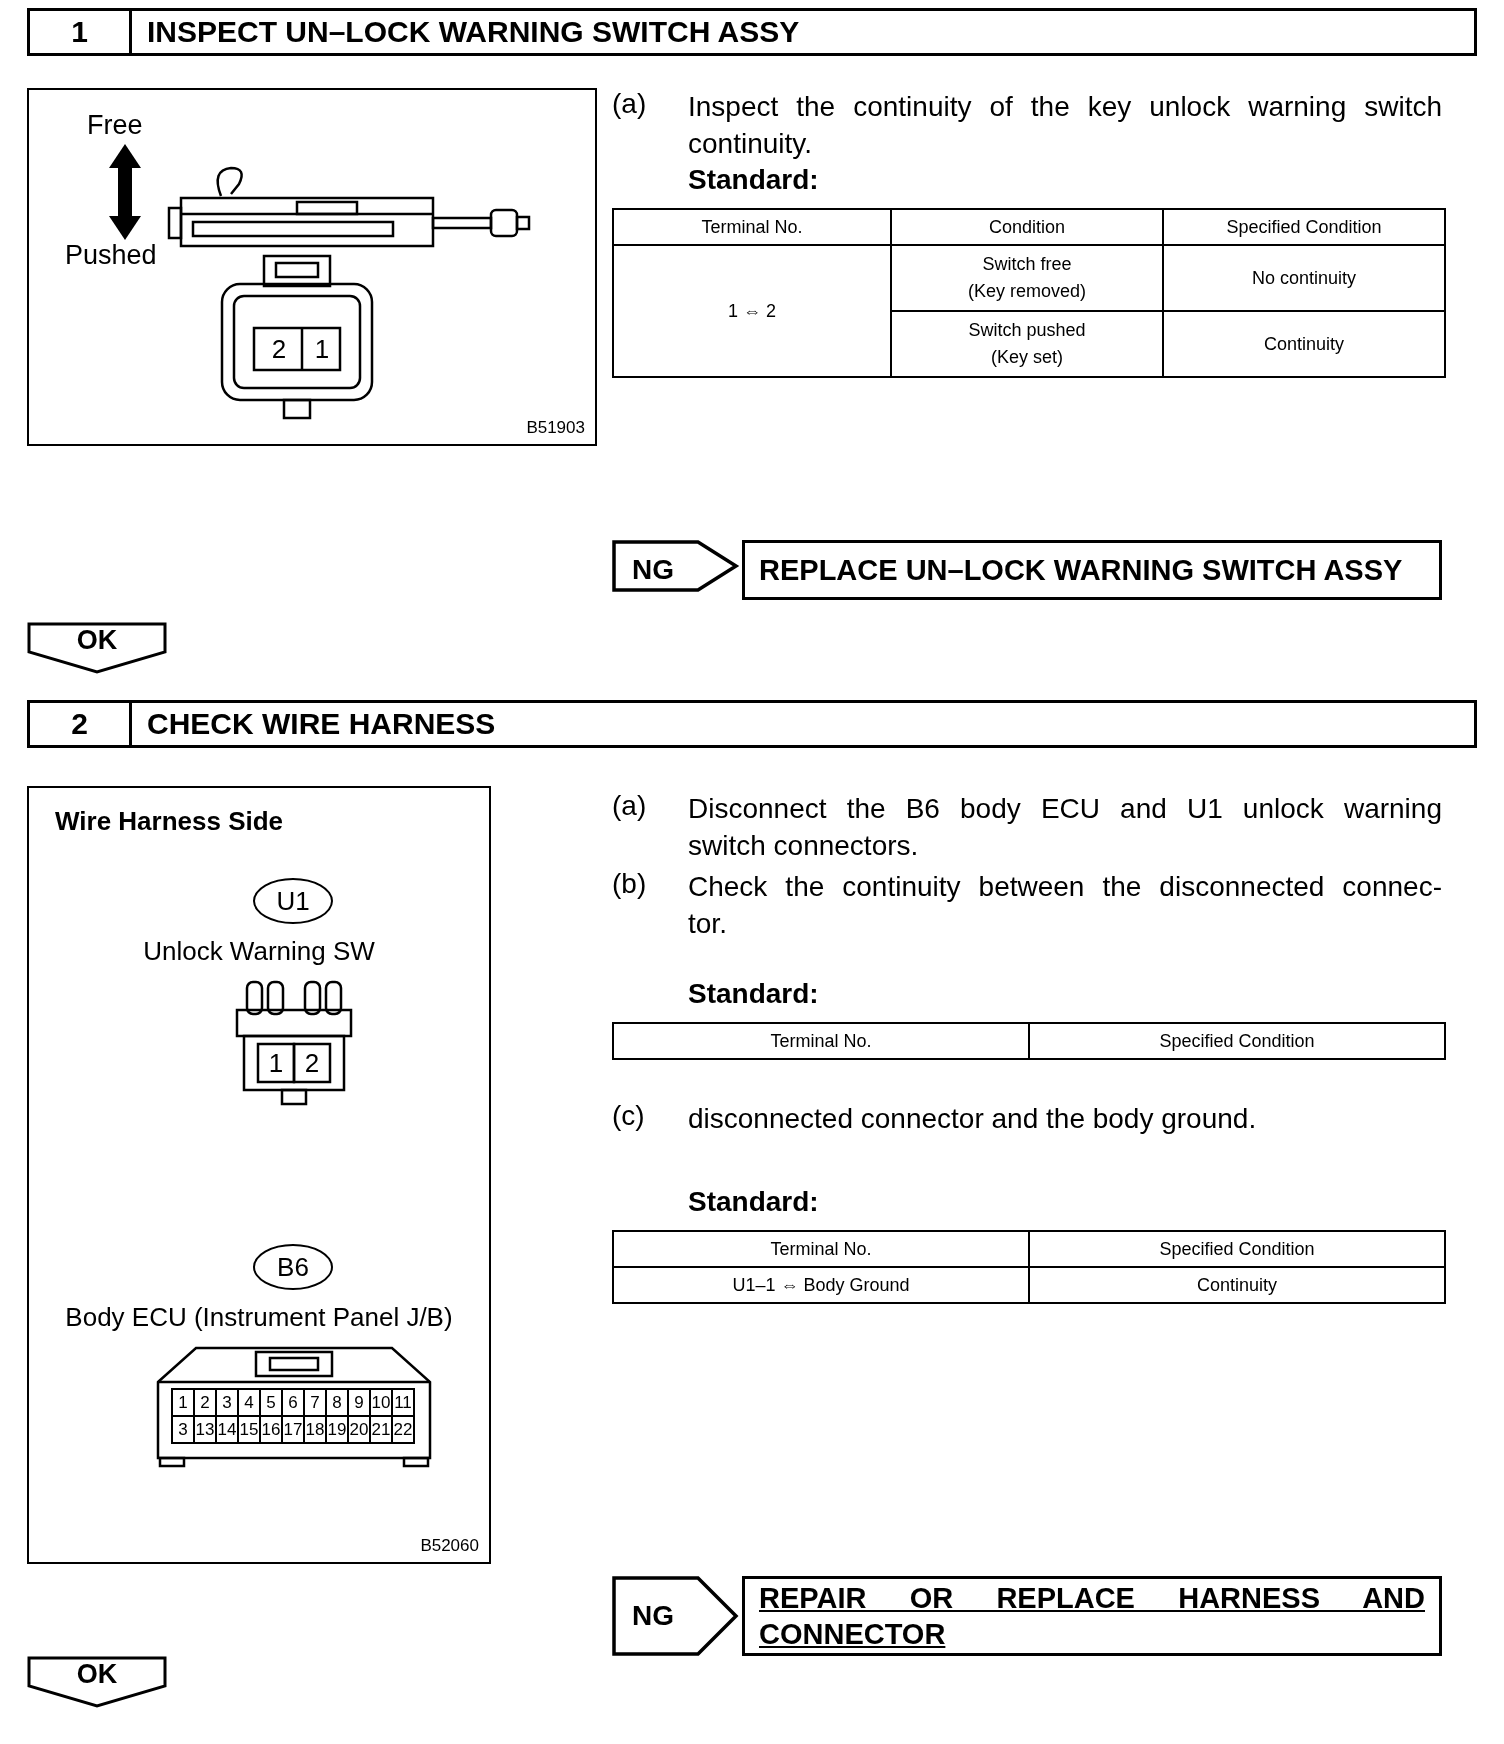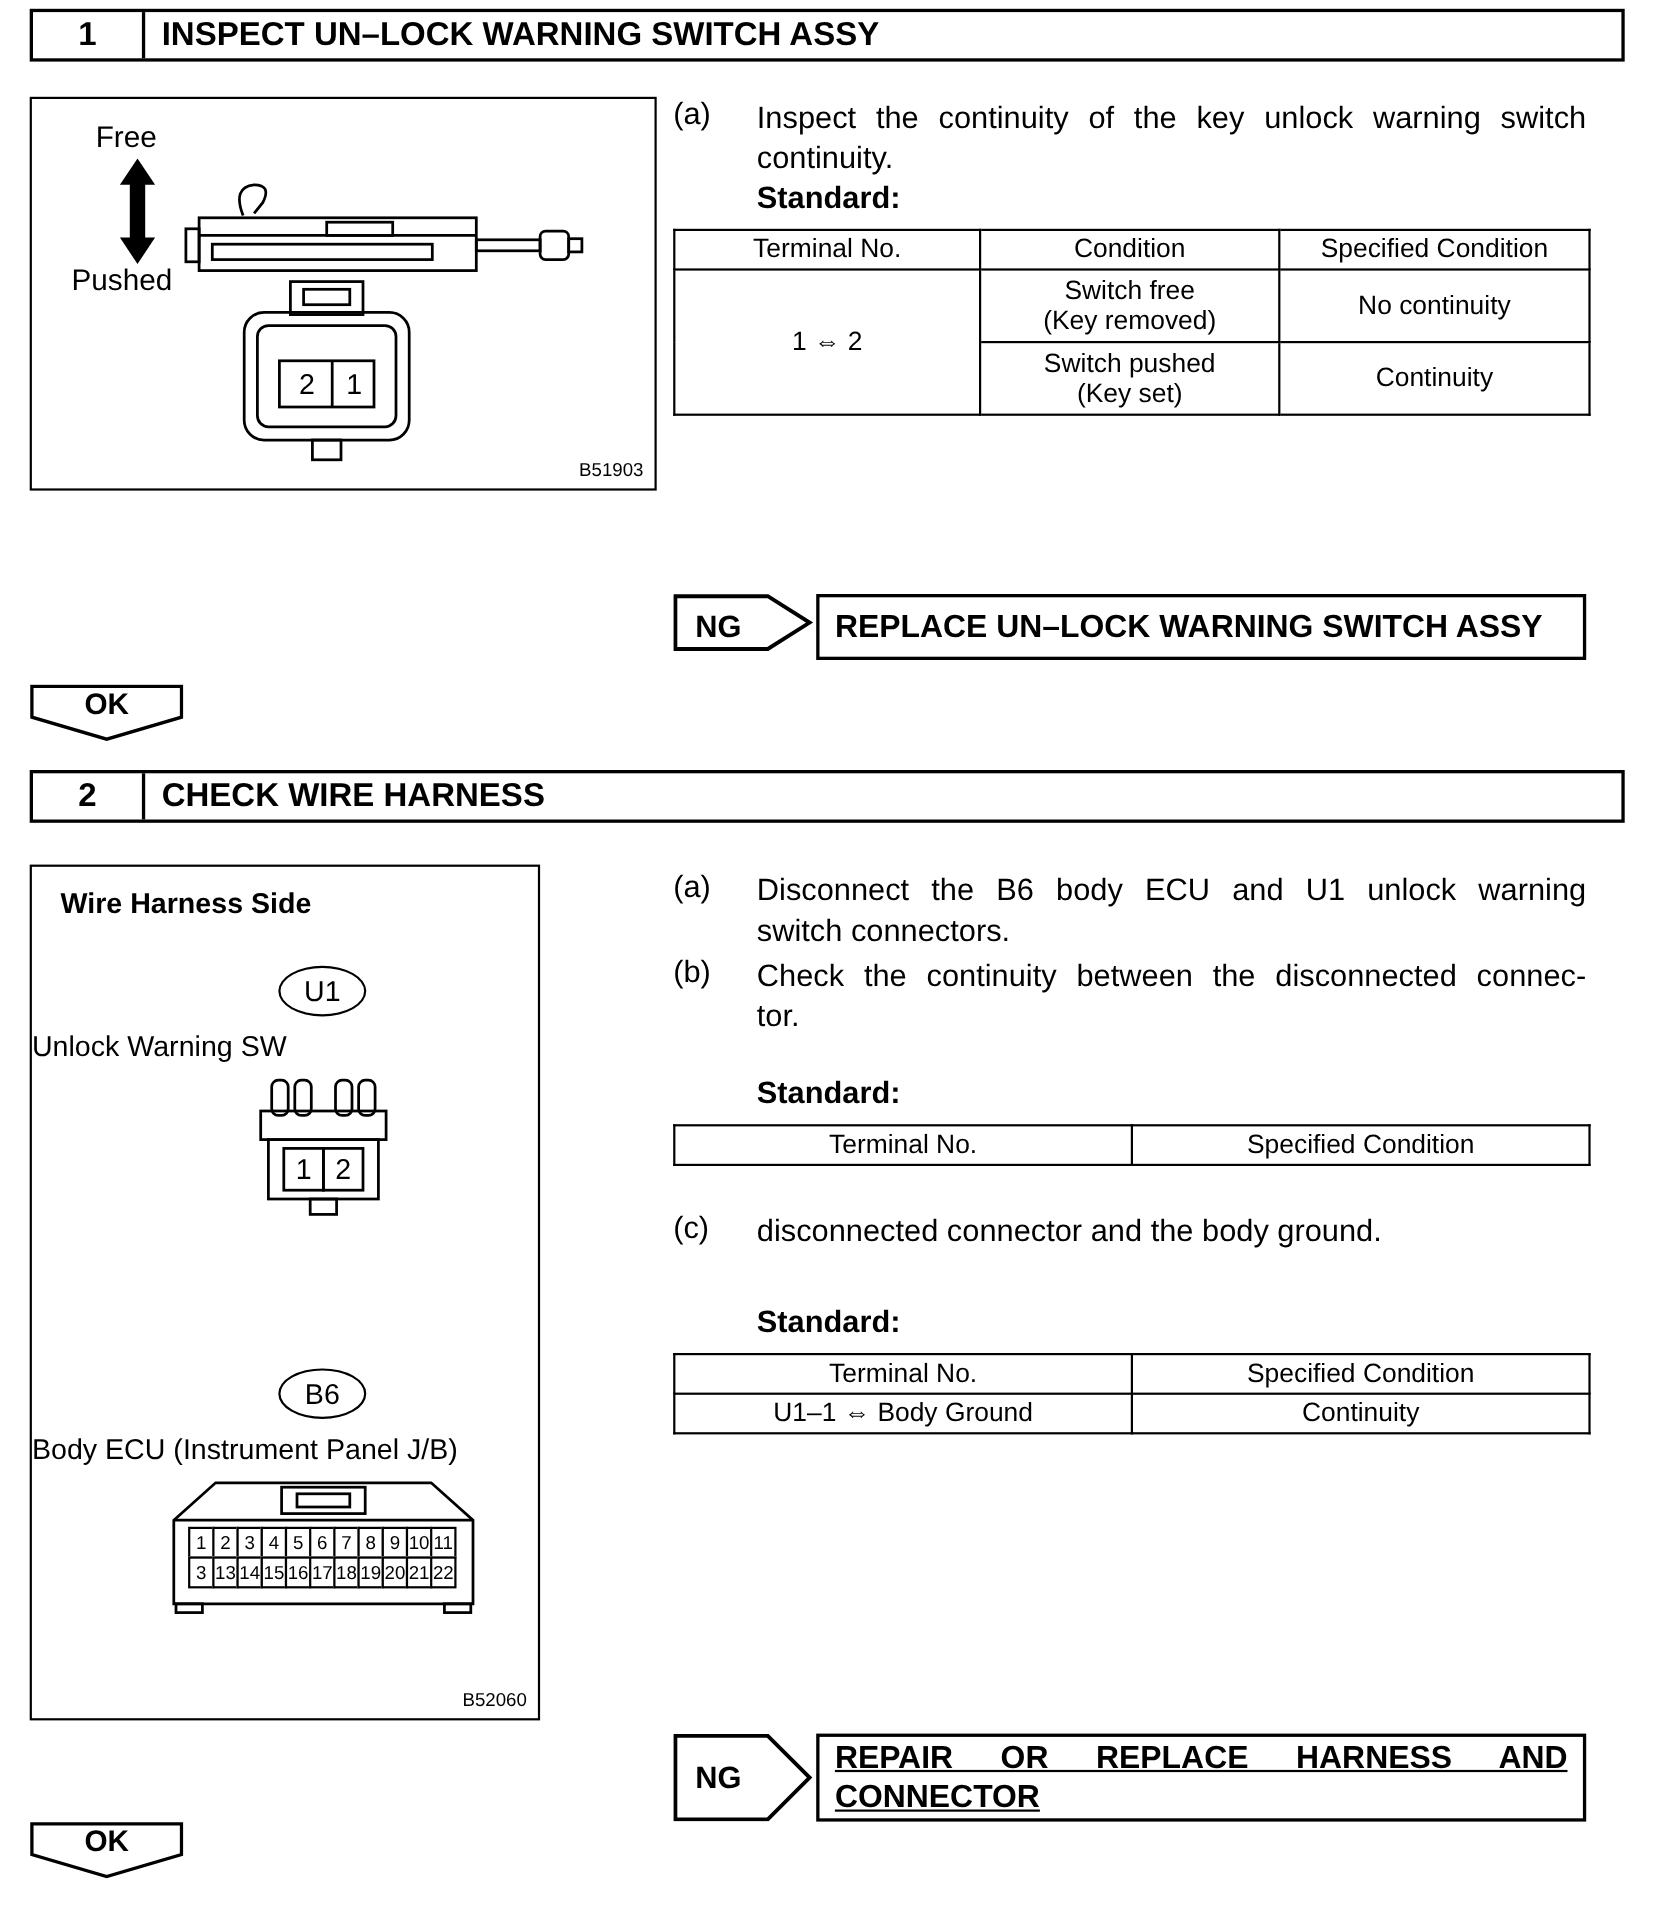--- a/index.html
+++ b/index.html
@@ -9,41 +9,41 @@
   .abs { position: absolute; }
 
   .step-header { position: absolute; height: 48px; border: 3px solid #000; display: flex; background: #fff; }
   .step-num { width: 102px; border-right: 3px solid #000; display: flex; align-items: center; justify-content: center;
               font-size: 30px; font-weight: bold; }
   .step-title { flex: 1; display: flex; align-items: center; padding-left: 15px; font-size: 30px; font-weight: bold; }
 
   .figure-box { position: absolute; border: 2px solid #000; background: #fff; }
   .fig-label { position: absolute; font-size: 27px; }
   .fig-title { position: absolute; font-size: 26px; font-weight: bold; }
-  .fig-caption { position: absolute; left: 0; width: 100%; font-size: 26px; }
+  .fig-caption { position: absolute; left: 0; width: 100%; text-align: center; font-size: 26px; }
   .fig-id { position: absolute; right: 10px; bottom: 6px; font-size: 17px; }
   .ellipse { position: absolute; width: 80px; height: 46px; border: 2px solid #000; border-radius: 50%;
              display: flex; align-items: center; justify-content: center; font-size: 26px; background: #fff; }
   .pin-label { position: absolute; text-align: center; font-size: 26px; }
   .pin-grid { position: absolute; }
   .pin-row { display: flex; }
   .pin-row span { width: 24px; height: 29px; border: 2px solid #000; margin-left: -2px; flex: none;
                   display: flex; align-items: center; justify-content: center; font-size: 17px; background: #fff; }
   .pin-row span:first-child { margin-left: 0; }
   .pin-row + .pin-row { margin-top: -2px; }
 
   .para { position: absolute; display: flex; font-size: 28px; }
   .para .marker { width: 76px; flex: none; }
   .para .ptext { flex: 1; }
   .pline { line-height: 37px; }
   .ptext .pline:not(:last-child) { text-align: justify; text-align-last: justify; }
   .standard { position: absolute; font-size: 28px; font-weight: bold; }
 
   .spec-table { position: absolute; border-collapse: collapse; table-layout: fixed; background: #fff; }
-  .spec-table td { border: 2px solid #000; text-align: center; vertical-align: middle; font-size: 24px; padding: 0; }
+  .spec-table td { border: 2px solid #000; text-align: center; vertical-align: middle; font-size: 18px; padding: 0; }
   .thead td { height: 36px; }
   .trow td { height: 66px; }
   .trow2 td { height: 36px; }
   .pre { white-space: pre-line; line-height: 27px; margin-left: 25px; }
 
   .ng-row { position: absolute; display: flex; align-items: stretch; }
   .ng-shape { position: relative; flex: none; }
   .ng-shape svg { display: block; }
   .ng-text { position: absolute; left: 20px; top: 50%; transform: translateY(-50%); font-size: 28px; font-weight: bold; }
   .result-box { border: 3px solid #000; margin-left: 2px; display: flex; align-items: center;

